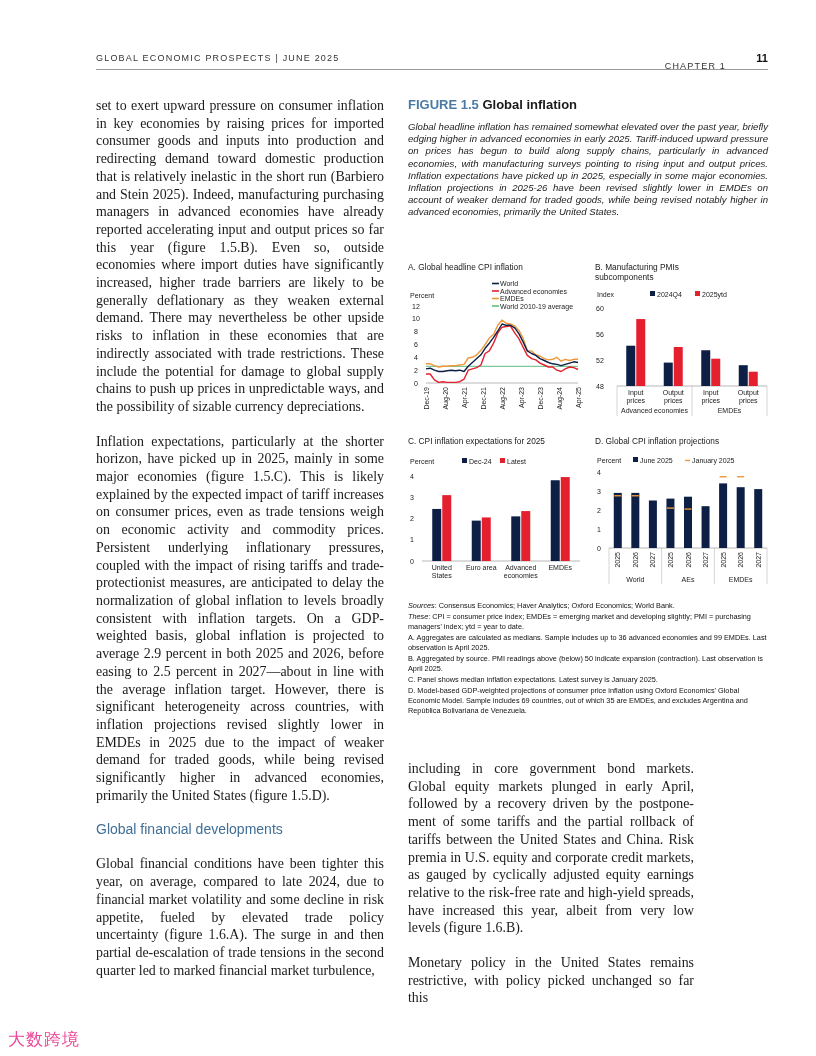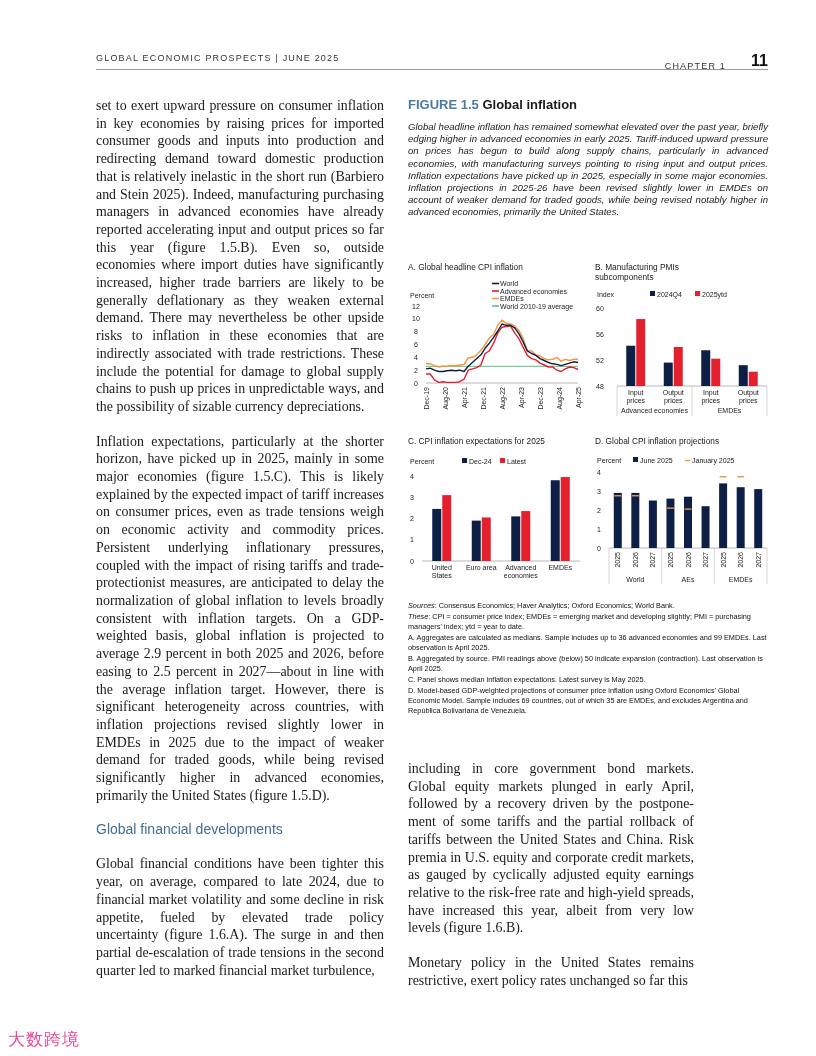--- a/index.html
+++ b/index.html
@@ -1,20 +1,20 @@
 <!DOCTYPE html>
 <html><head>
 <meta charset="utf-8">
 <style>
   html, body { margin:0; padding:0; background:#ffffff; }
   body { width:816px; height:1056px; position:relative; overflow:hidden; font-family:"Liberation Serif", serif; color:#1a1a1a; }
   .hdr { position:absolute; left:96px; top:53px; width:672px; height:14px; font-family:"Liberation Sans", sans-serif; font-size:9px; letter-spacing:1.2px; color:#333; }
   .hdr .l { position:absolute; left:0; top:0; }
   .hdr .c { position:absolute; right:42px; top:8px; }
-  .hdr .p { position:absolute; right:0; top:-1px; font-weight:bold; font-size:16px; letter-spacing:0; color:#111; }
+  .hdr .p { position:absolute; right:0; top:-1px; font-weight:bold; font-size:11px; letter-spacing:0; color:#111; }
   .hdr-rule { position:absolute; left:96px; top:69px; width:672px; height:1px; background:#9a9a9a; }
 
   .col-left { position:absolute; left:96px; top:97px; width:288px; }
   .body-p { font-size:13.9px; line-height:17.7px; text-align:justify; margin:0 0 17px 0; hyphens:manual; }
   .sec-h { font-family:"Liberation Sans", sans-serif; color:#3f6e96; font-size:14px; margin:0 0 18px 0; font-weight:normal; }
 
   .fig { position:absolute; left:408px; top:97px; width:360px; }
   .fig-title { font-family:"Liberation Sans", sans-serif; font-size:13px; font-weight:bold; margin:0 0 9px 0; }
   .fig-title .num { color:#4a7aa3; }
   .fig-sub { font-family:"Liberation Sans", sans-serif; font-style:italic; font-size:9.6px; line-height:12.2px; text-align:justify; margin:0; }
@@ -207,22 +207,22 @@
       <text x="93" y="132" text-anchor="middle">AEs</text>
       <text x="145.66666666666669" y="132" text-anchor="middle">EMDEs</text>
     </svg>
 </div>
 
 <div class="notes">
   <p><i>Sources</i><span>: Consensus Economics; Haver Analytics; Oxford Economics; World Bank.</span></p>
   <p><i>These</i><span>: CPI = consumer price index; EMDEs = emerging market and developing slightly; PMI = purchasing managers' index; ytd = year to date.</span></p>
   <p>A. Aggregates are calculated as medians. Sample includes up to 36 advanced economies and 99 EMDEs. Last observation is April 2025.</p>
   <p>B. Aggregated by source. PMI readings above (below) 50 indicate expansion (contraction). Last observation is April 2025.</p>
-  <p>C. Panel shows median inflation expectations. Latest survey is May 2025.</p>
+  <p>C. Panel shows median inflation expectations. Latest survey is January 2025.</p>
   <p>D. Model-based GDP-weighted projections of consumer price inflation using Oxford Economics' Global Economic Model. Sample includes 69 countries, out of which 35 are EMDEs, and excludes Argentina and República Bolivariana de Venezuela.</p>
 </div>
 
 <div class="col-right">
   <p class="body-p">including in core government bond markets. Global equity markets plunged in early April, followed by a recovery driven by the postpone-ment of some tariffs and the partial rollback of tariffs between the United States and China. Risk premia in U.S. equity and corporate credit markets, as gauged by cyclically adjusted equity earnings relative to the risk-free rate and high-yield spreads, have increased this year, albeit from very low levels (figure 1.6.B).</p>
-  <p class="body-p">Monetary policy in the United States remains restrictive, exert policy rates unchanged so far this</p>
+  <p class="body-p">Monetary policy in the United States remains restrictive, with policy picked unchanged so far this</p>
 </div>
 
 <div class="wm">大数跨境</div>
 
 </body></html>

